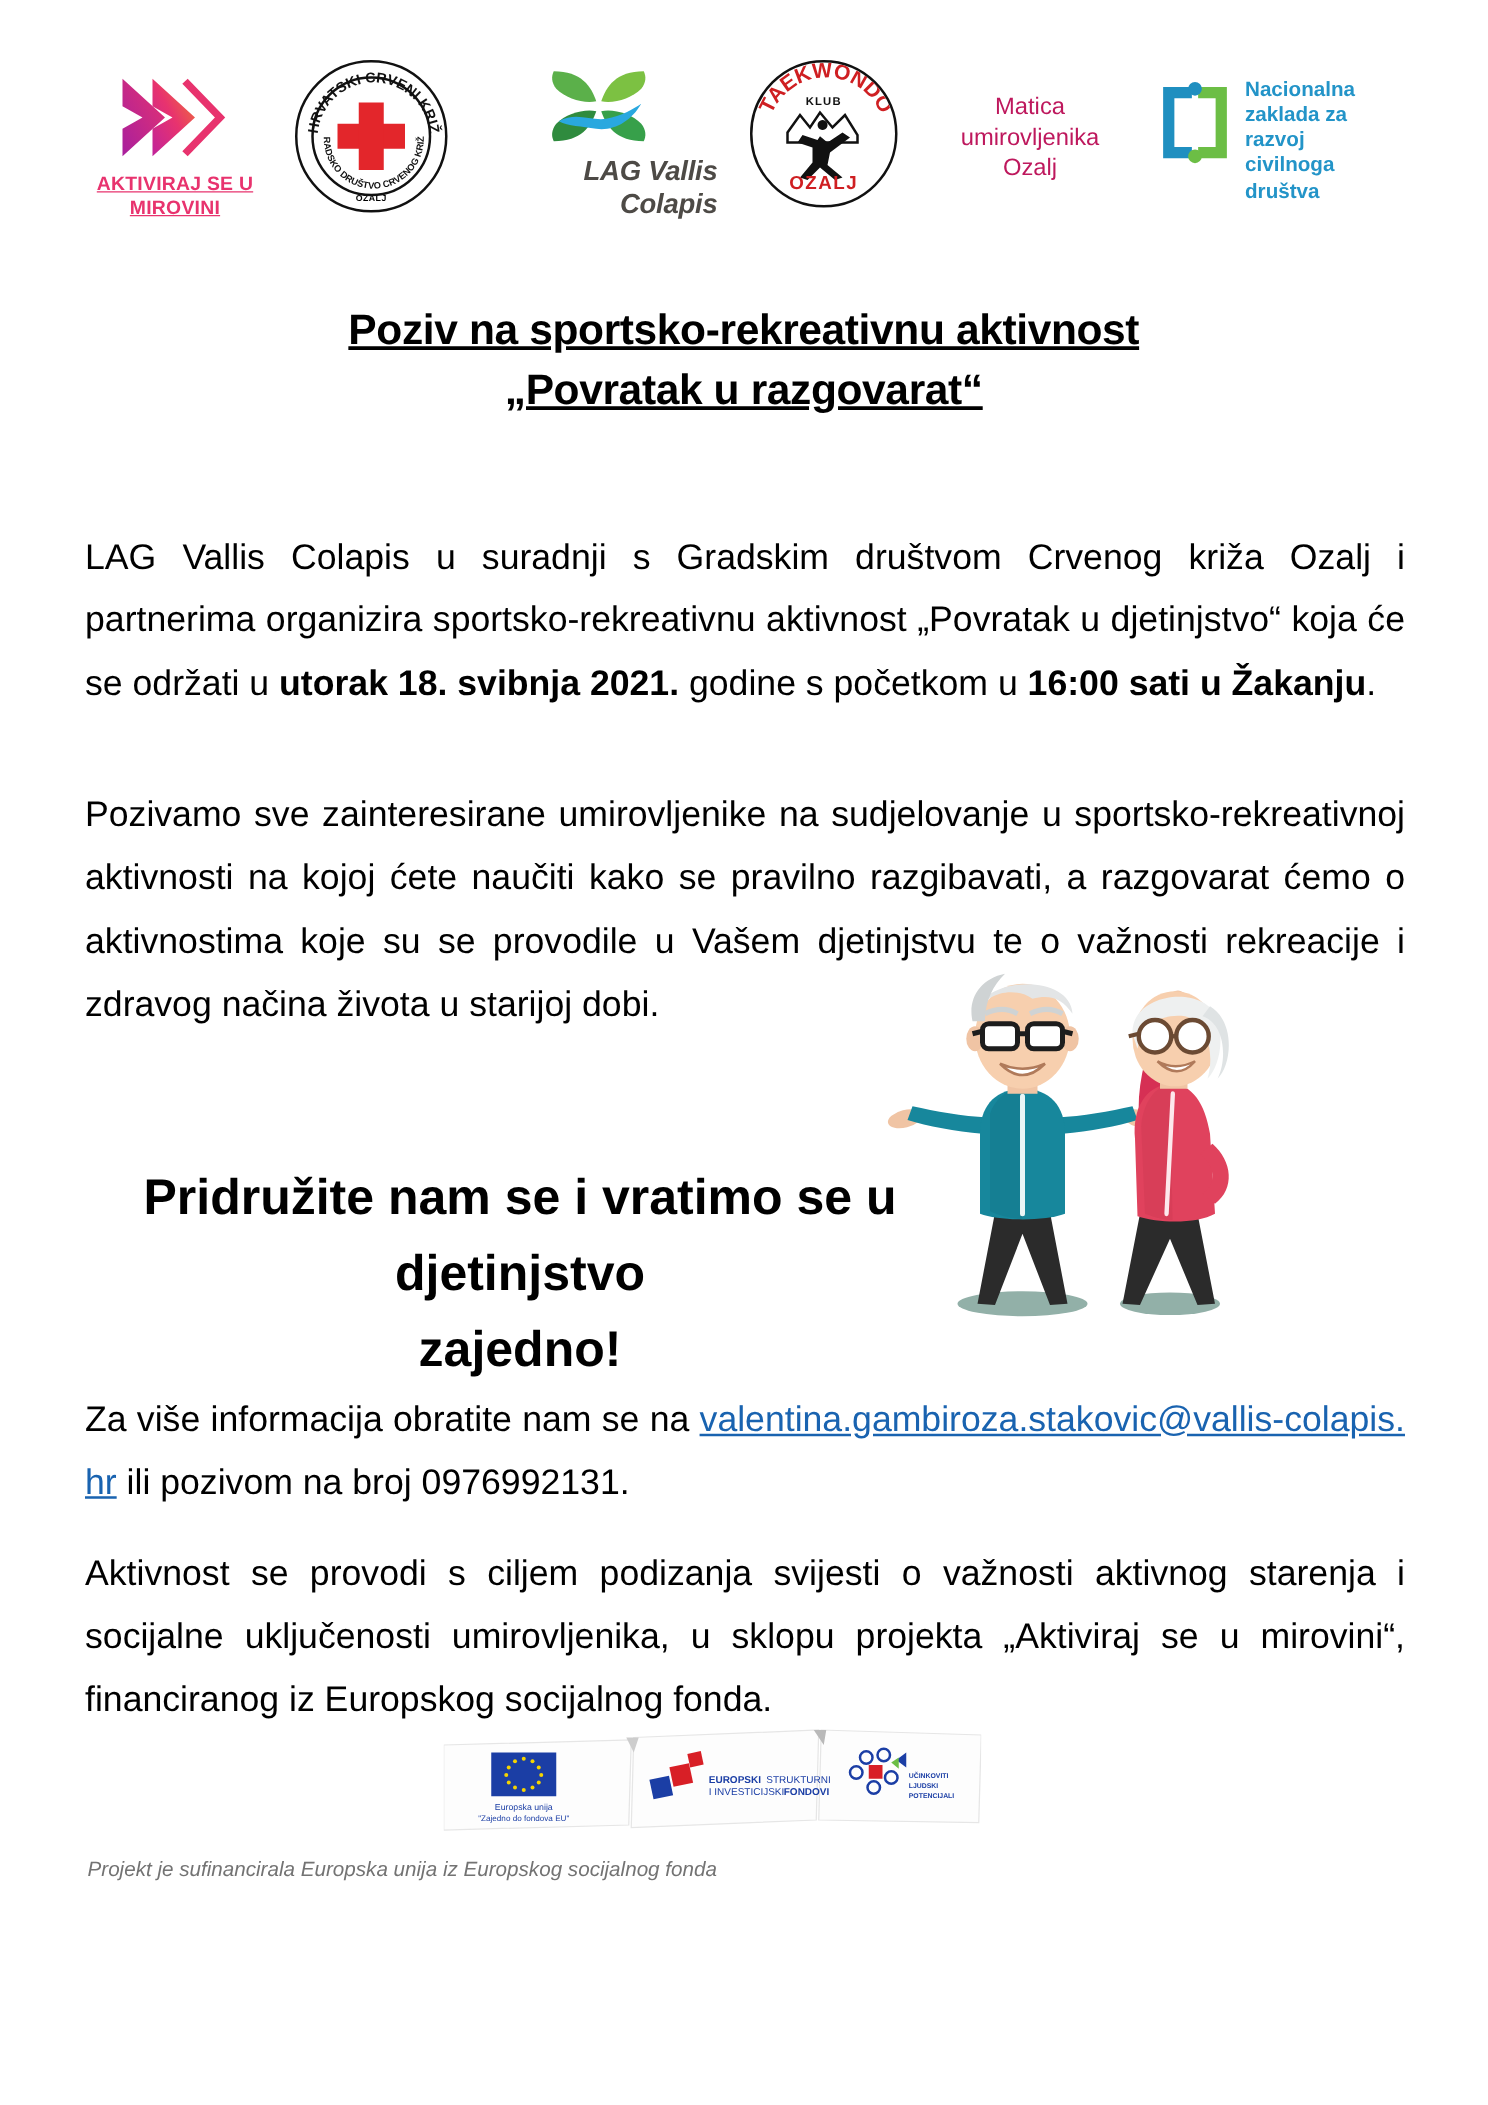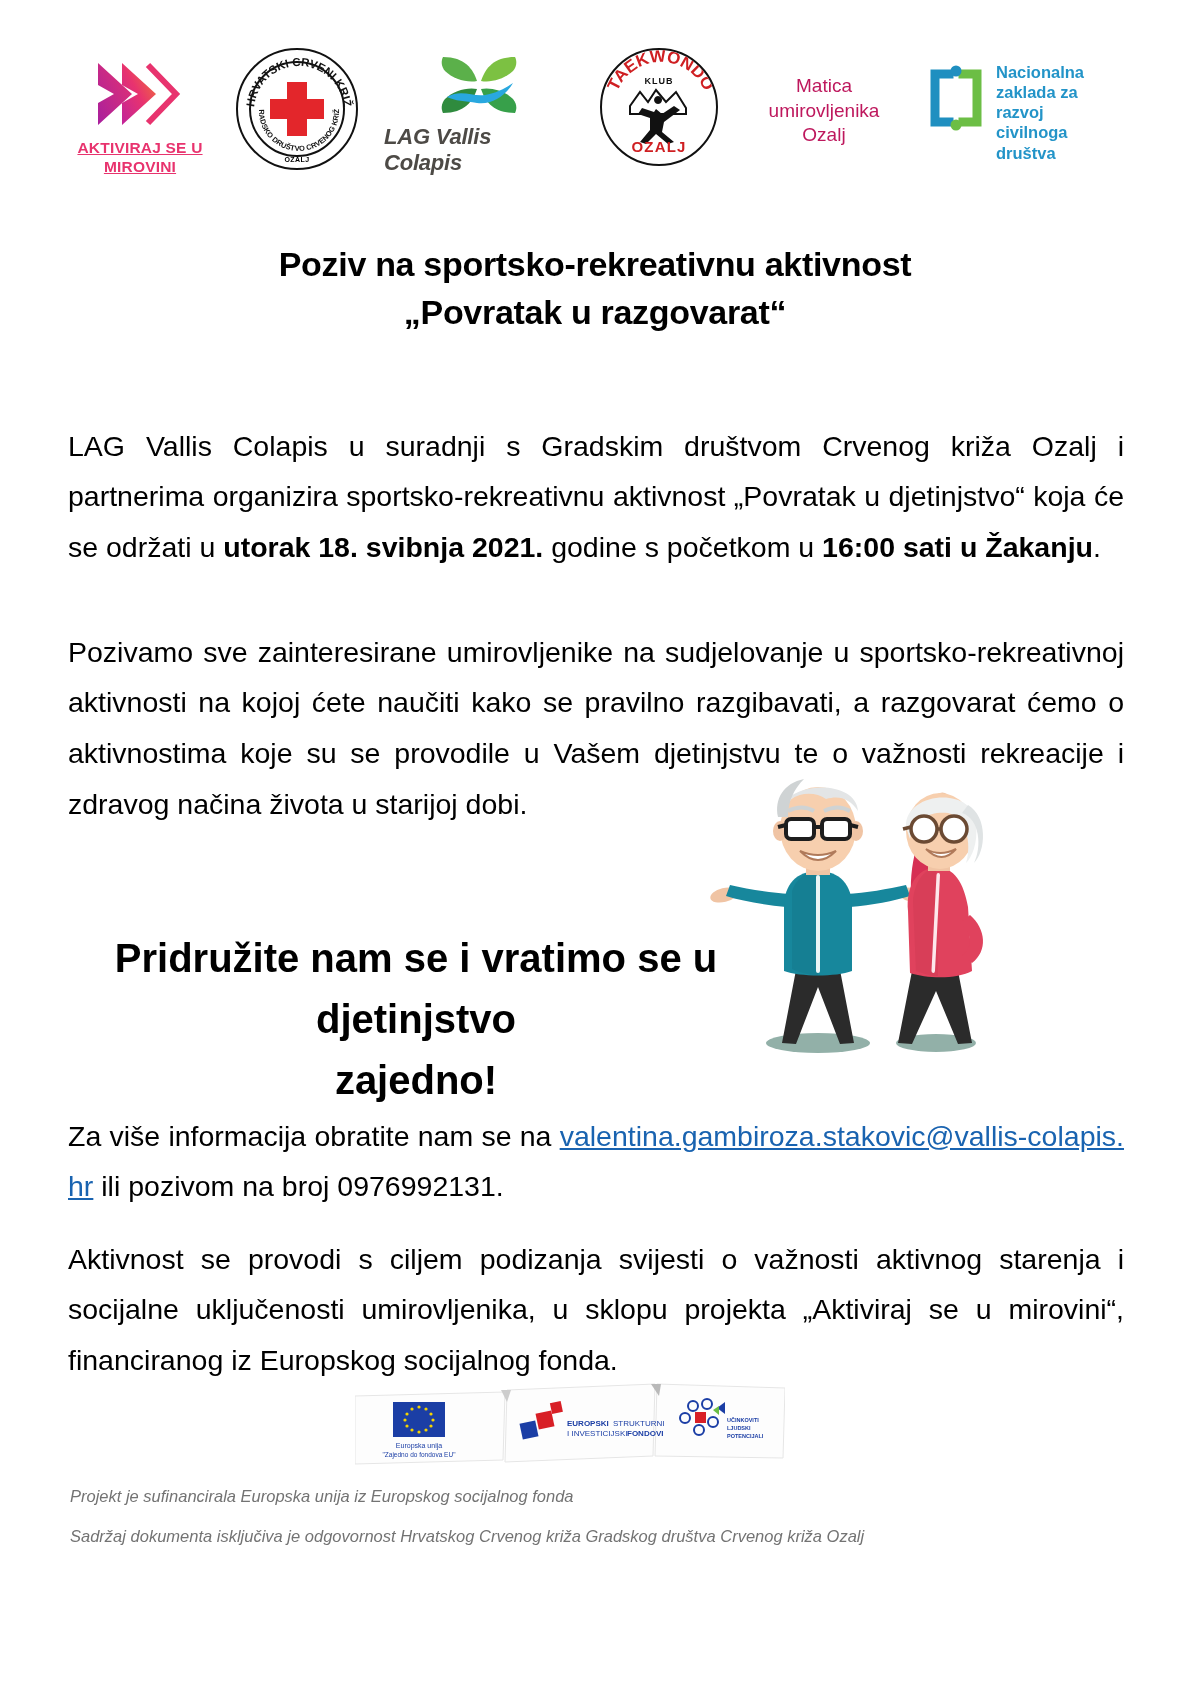--- a/index.html
+++ b/index.html
@@ -102,21 +102,21 @@
 
   
   .logo-lag { width: 190px; padding-top: 4px; }
   .lag-mark { height: 66px; display: flex; align-items: center; justify-content: center; }
   .lag-text {
     margin-top: 6px;
     font-size: 22px;
     font-weight: 700;
     font-style: italic;
     color: #4d4a46;
-    text-align: left;
+    text-align: right;
     letter-spacing: -.2px;
   }
 
   
   .logo-tkd { width: 128px; }
   .tkd-seal {
     position: relative;
     width: 118px; height: 118px;
     border-radius: 50%;
     border: 2.5px solid #111;
@@ -165,21 +165,21 @@
     left: 70px;
     width: 1050px;
     text-align: center;
     font-family: "Liberation Sans Narrow", "Liberation Sans", sans-serif;
     font-size: 34px;
     font-weight: 700;
     line-height: 1.42;
     letter-spacing: -.3px;
     color: #000;
   }
-  .title .ln { display: block; }
+  .title .ln { display: block; text-decoration: underline; }
   .link {
     color: #1963b0;
     text-decoration: underline;
     word-break: break-all;
   }
 
   
   .cta {
     position: absolute;
     left: 72px;
@@ -485,15 +485,14 @@
         <path d="M362 30 l8 -6 l0 12 Z" fill="#1b3ea5"></path>
         <path d="M358 32 l6 -4 l0 9 Z" fill="#6cbe45"></path>
       </g>
       <text x="372" y="44" font-size="5.5" font-weight="bold" font-family="Liberation Sans, sans-serif" fill="#1b3ea5">UČINKOVITI</text>
       <text x="372" y="52" font-size="5.5" font-weight="bold" font-family="Liberation Sans, sans-serif" fill="#1b3ea5">LJUDSKI</text>
       <text x="372" y="60" font-size="5.5" font-weight="bold" font-family="Liberation Sans, sans-serif" fill="#1b3ea5">POTENCIJALI</text>
     </svg>
   </div>
 
   <div class="footer-note" id="fn1">Projekt je sufinancirala Europska unija iz Europskog socijalnog fonda</div>
-  <div class="footer-note" id="fn2">Sadržaj dokumenta isključiva je odgovornost Hrvatskog Crvenog križa Gradskog društva Crvenog križa Ozalj</div>
 
 </div>
 
 </body></html>

